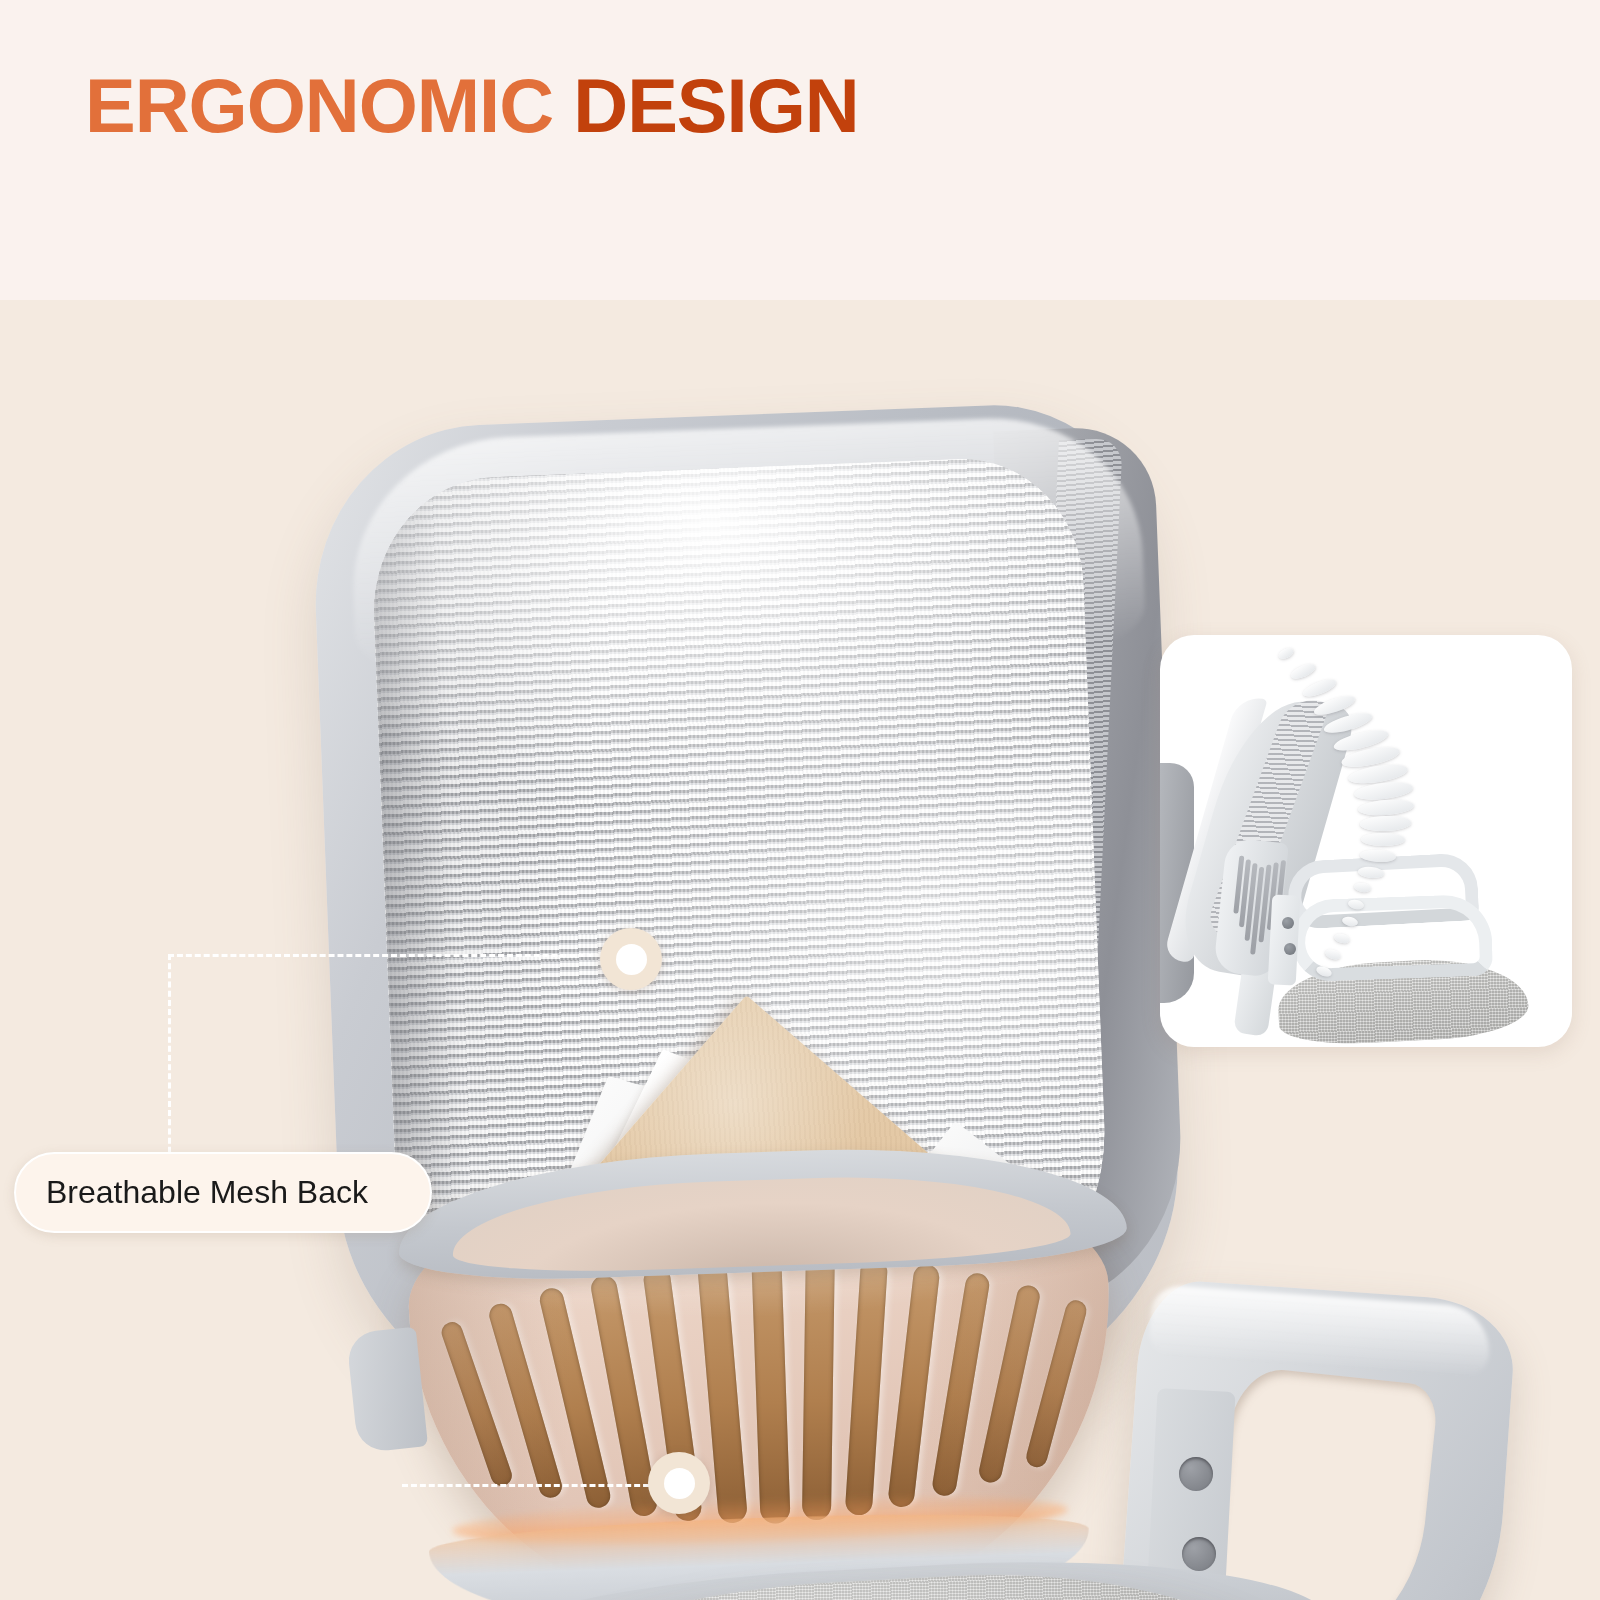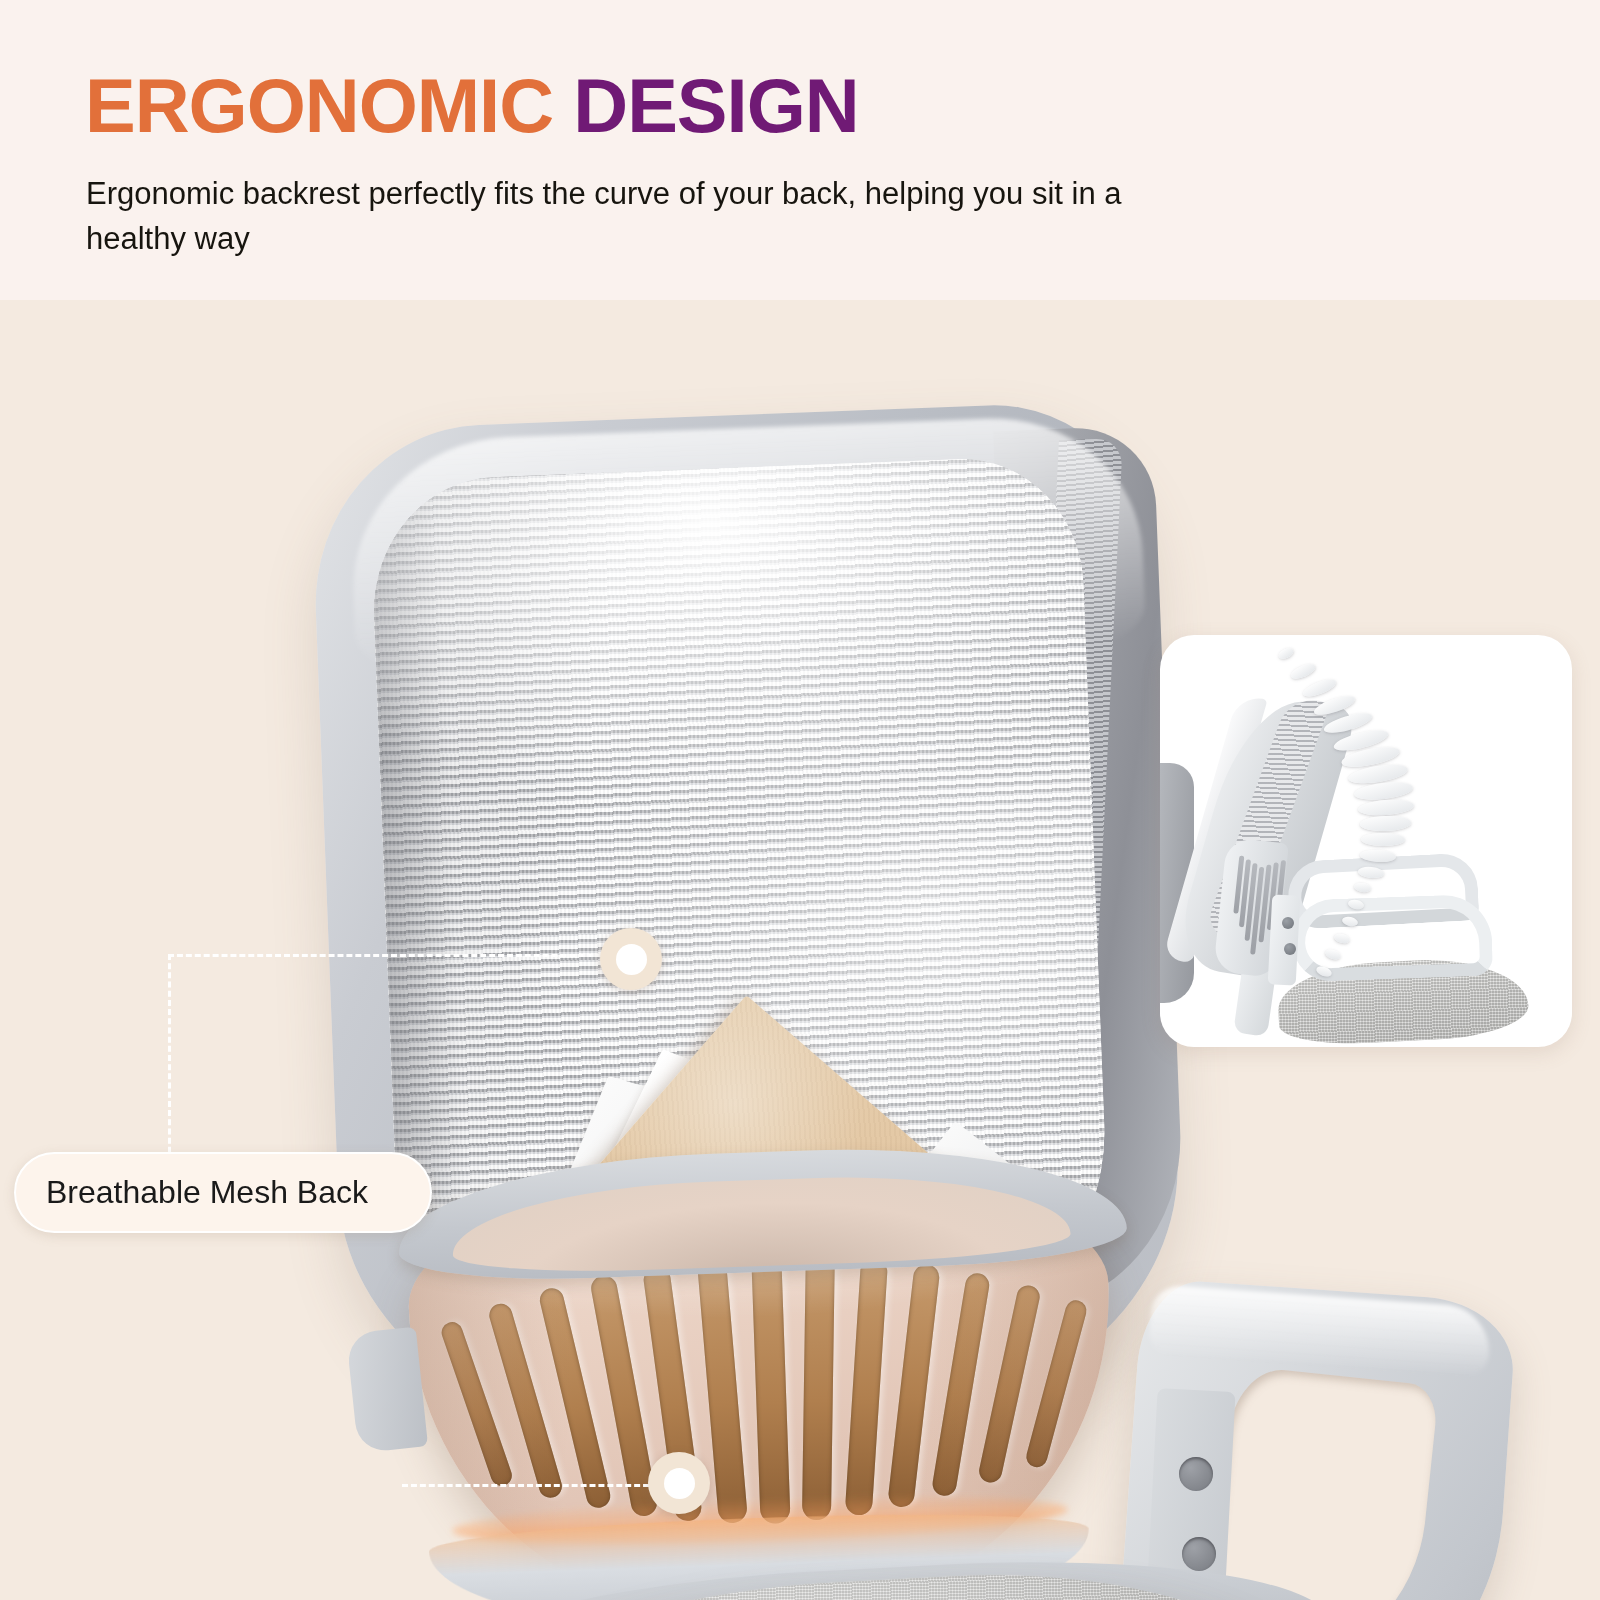--- a/index.html
+++ b/index.html
@@ -15,21 +15,21 @@
   #header {
     position:absolute; left:0; top:0; width:1600px; height:300px;
     background:#faf2ee;
   }
   #title {
     position:absolute; left:85px; top:68px;
     font-size:76px; font-weight:bold; letter-spacing:-1px;
     white-space:nowrap; line-height:1;
   }
   #title .kw { color:#e2703a; }
-  #title .kw2 { color:#701a75; }
+  #title .kw2 { color:#c2410c; }
   #subtitle {
     position:absolute; left:86px; top:172px;
     font-size:31px; line-height:1.45; color:#17150f;
     width:1050px;
   }
 
   
   #stage {
     position:absolute; left:0; top:300px; width:1600px; height:1300px;
     background:#f4eae0; overflow:hidden;
@@ -417,21 +417,20 @@
     position:absolute; left:-8px; top:128px; width:42px; height:240px;
     background:linear-gradient(95deg,#b9bcc1,#95989e);
     border-radius:0 24px 30px 0;
   }
 </style>
 </head>
 <body>
 
 <div id="header">
   <div id="title"><span class="kw">ERGONOMIC</span> <span class="kw2">DESIGN</span></div>
-  <div id="subtitle">Ergonomic backrest perfectly fits the curve of your back, helping you sit in a healthy way</div>
 </div>
 
 <div id="stage">
 
   <div id="chair">
 
     <div class="backframe"></div>
     <div class="back-rim"></div>
     <div class="back-rim-mesh"></div>
     <div class="backframe-hi"></div>

